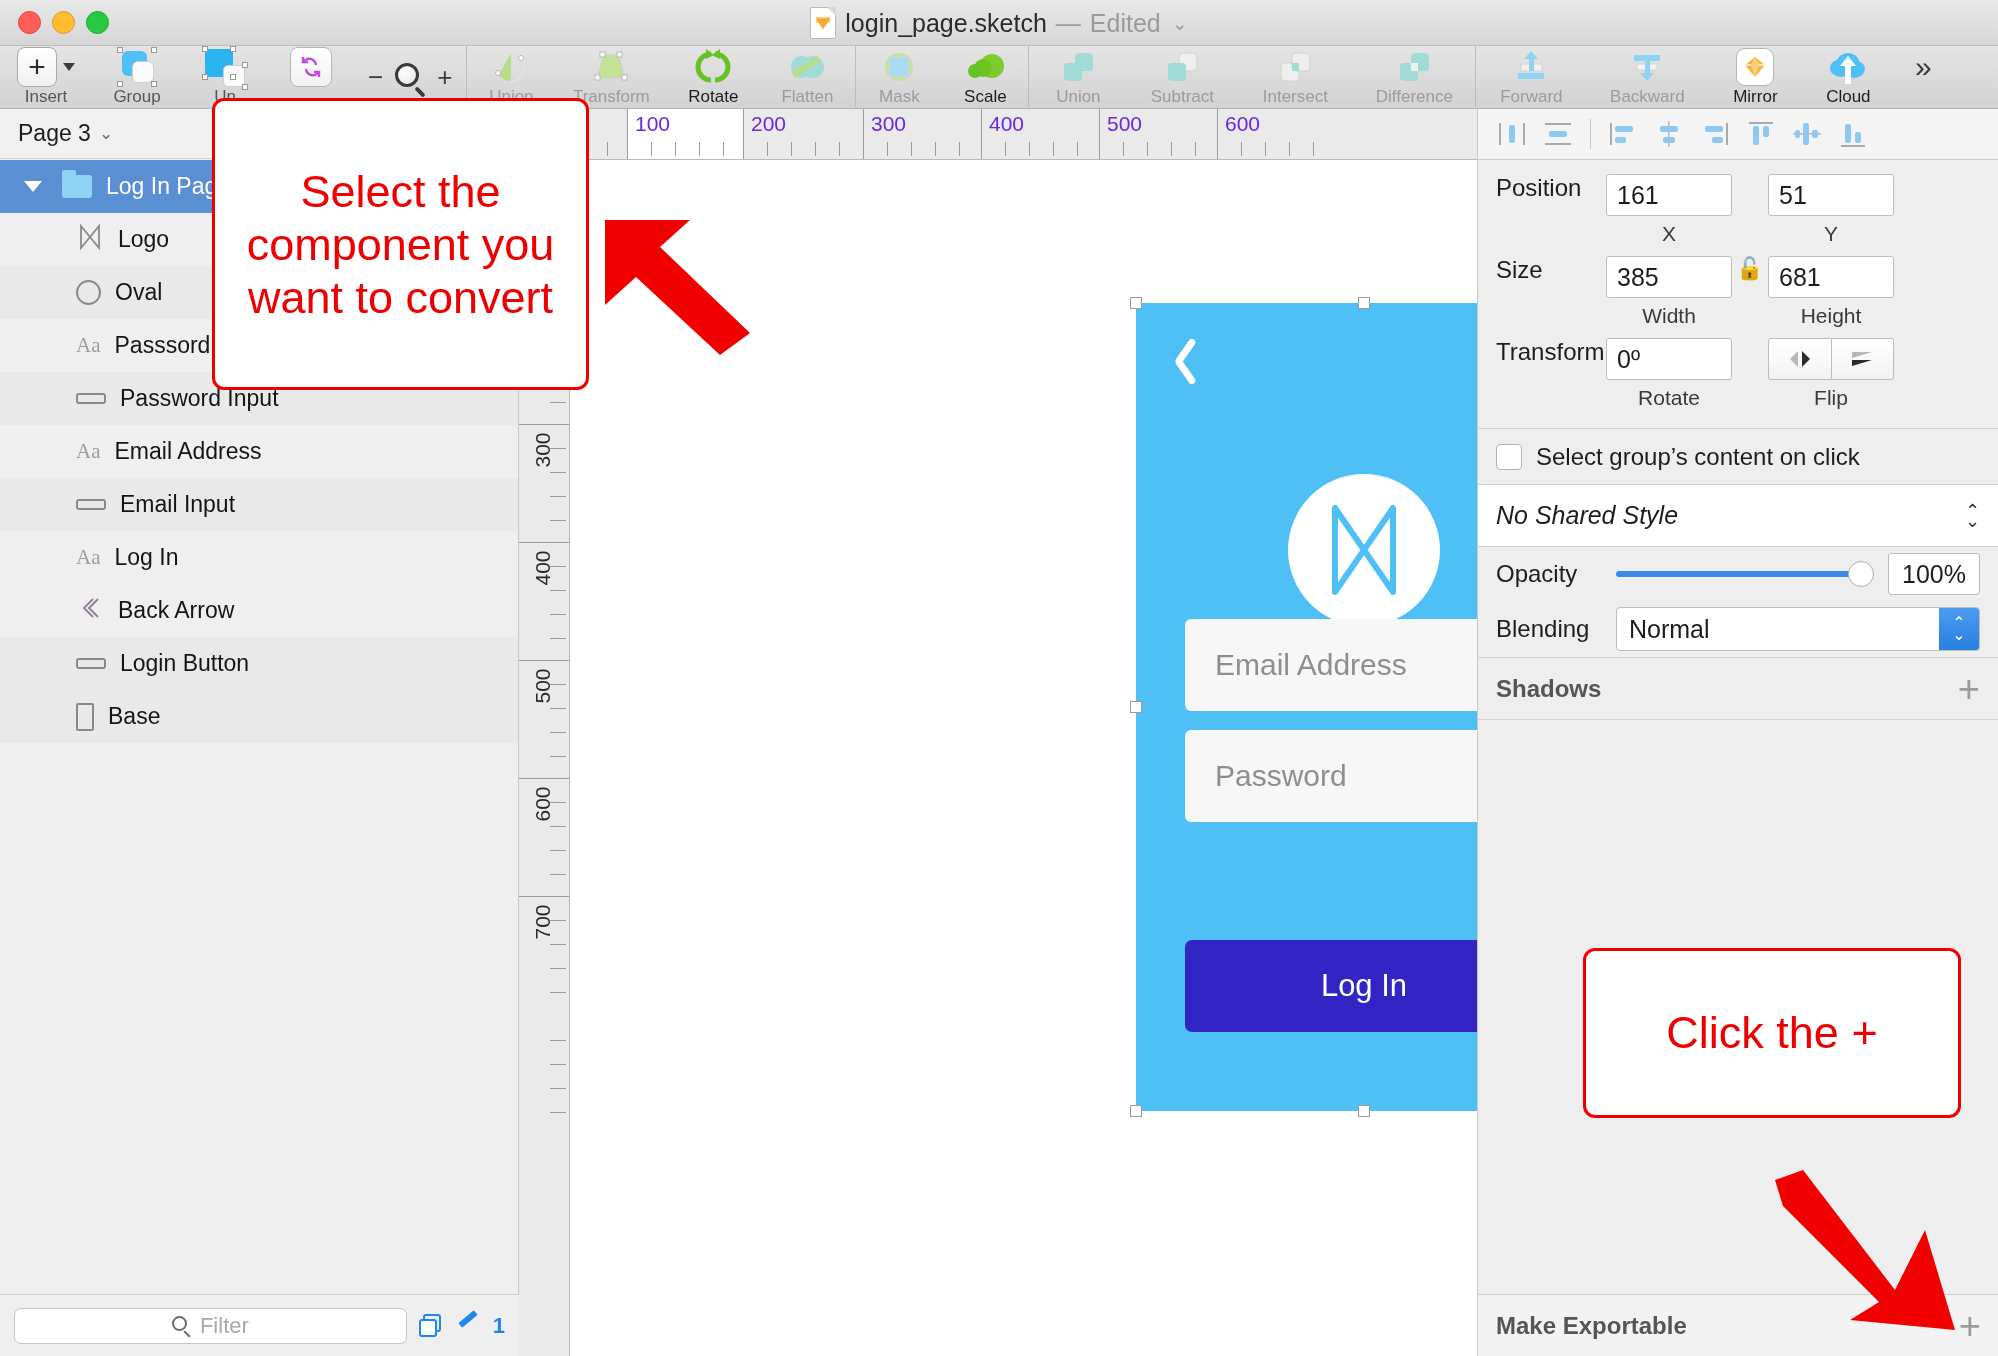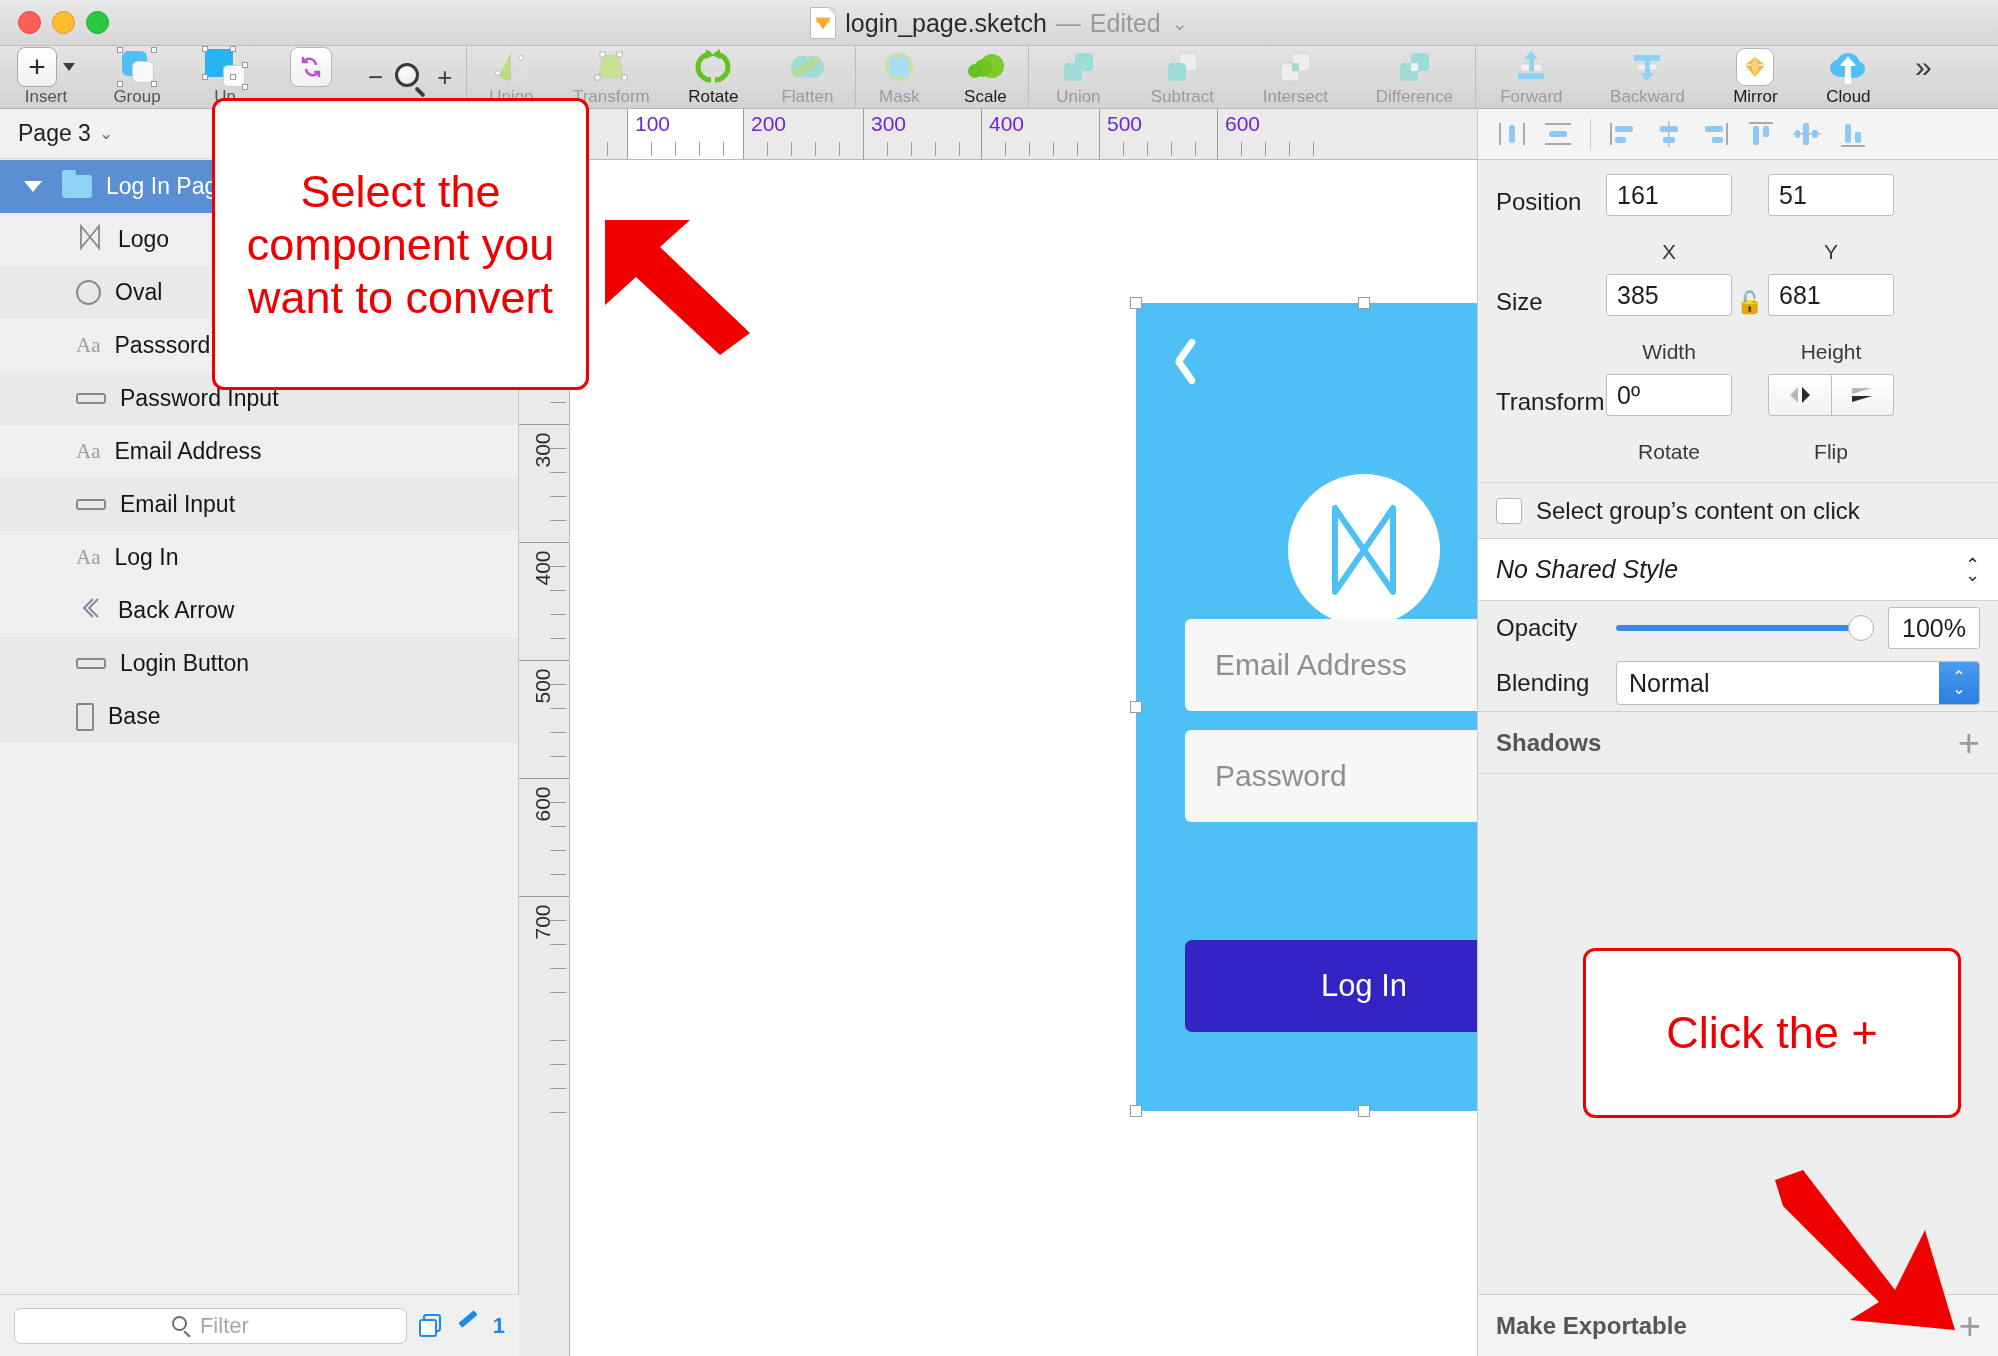--- a/index.html
+++ b/index.html
@@ -190,21 +190,21 @@
   
   .inspector{ width:521px; height:1247px; background:#eeeeee; border-left:1px solid #c8c8c8; position:relative; }
   .align-row{
     height:51px; display:flex; align-items:center; background:#f4f4f4;
     border-bottom:1px solid #cdcdcd; padding-left:12px; gap:2px;
   }
   .align-btn{ width:44px;height:40px; display:flex;align-items:center;justify-content:center; }
   .al-sep{ width:1px;height:30px;background:#c6c6c6;margin:0 8px; }
 
   .insp-sec{ border-bottom:1px solid #d4d4d4; padding:14px 18px 18px 18px; }
-  .row{ display:flex; align-items:flex-end; margin-bottom:24px; }
+  .row{ display:flex; align-items:flex-start; margin-bottom:6px; }
   .row .lab{ width:110px; font-size:24px; color:#1d1d1d; }
   .num-in{
     width:126px;height:42px;background:#fff;border:1px solid #bdbdbd;border-radius:3px;
     display:flex; align-items:center; padding-left:10px; font-size:25px; color:#1d1d1d;
   }
   .gap-mid{ width:36px; display:flex;align-items:center;justify-content:center; }
   .sub{ display:flex; align-items:flex-start; margin-bottom:10px; }
   .sub .lab{ width:110px; }
   .sub .s1,.sub .s2{ width:126px; text-align:center; font-size:21px; color:#3a3a3a; }
   .sub .gap-mid{ width:36px; }

